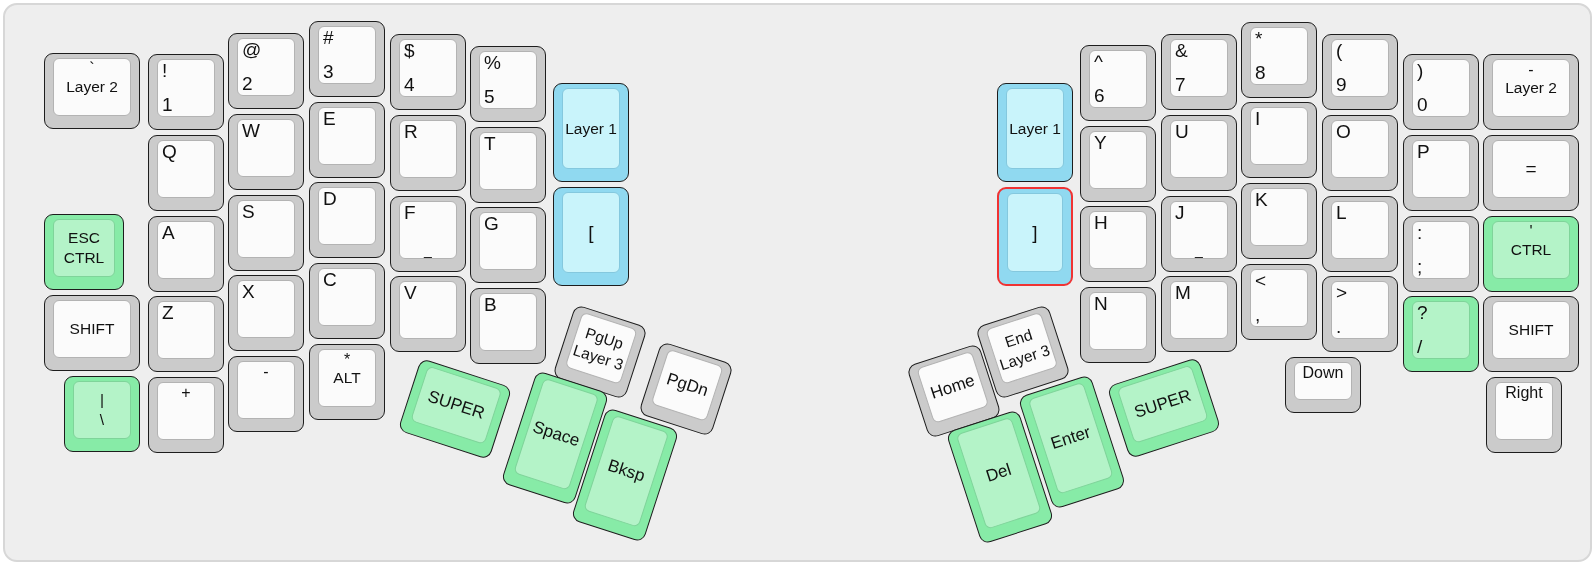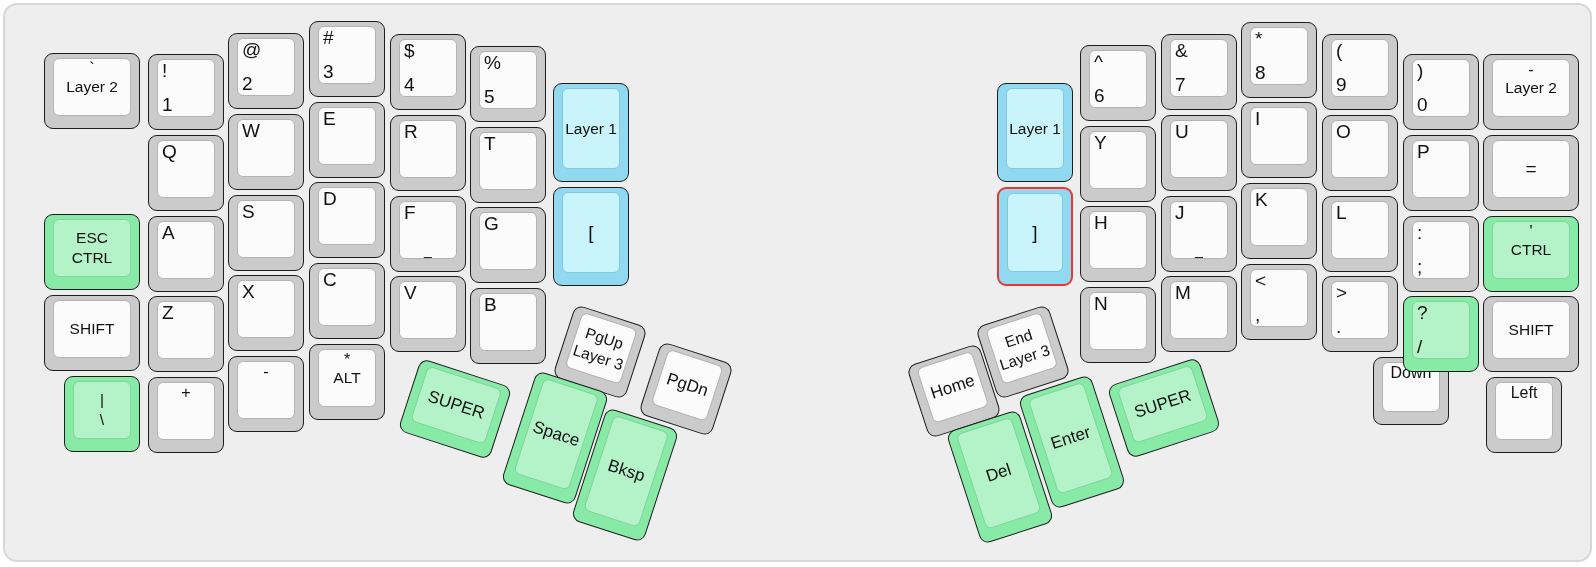--- a/index.html
+++ b/index.html
@@ -31,21 +31,21 @@
 <body>
 
 <div id="stage" style="--page: #ffffff; --panel: #eeeeee; --panel-border: #d7d7d7; --key-border: #1d1d1d; --gray: #cbcbcb; --gray-top: #fbfbfb; --green: #87eba7; --green-top: #b4f3c8; --blue: #90d9f0; --blue-top: #c9f4fb; --highlight: #f03333; --label: #111111;">
   <div id="panel">
       <div class="key gray" style="left: 39px; top: 48px; width: 96px; height: 76px;">
         <div class="cap">
           <span class="lbl tc">`</span>
           <span class="lbl c">Layer 2</span>
         </div>
       </div>
-      <div class="key green" style="left: 39px; top: 209px; width: 96px; height: 76px;">
+      <div class="key green" style="left: 39px; top: 209px; width: 80px; height: 76px;">
         <div class="cap">
           <div class="stack">
             <span>ESC</span>
             <span>CTRL</span>
           </div>
         </div>
       </div>
       <div class="key gray" style="left: 39px; top: 290px; width: 96px; height: 76px;">
         <div class="cap">
           <span class="lbl c">SHIFT</span>
@@ -309,21 +309,21 @@
         <div class="cap">
           <span class="lbl tl">L</span>
         </div>
       </div>
       <div class="key gray" style="left: 1317px; top: 271px; width: 76px; height: 76px;">
         <div class="cap">
           <span class="lbl tl">&gt;</span>
           <span class="lbl bl">.</span>
         </div>
       </div>
-      <div class="key gray" style="left: 1368px; top: 352px; width: 76px; height: 68px;">
+      <div class="key gray" style="left: 1280px; top: 352px; width: 76px; height: 56px;">
         <div class="cap">
           <span class="lbl tc">Down</span>
         </div>
       </div>
       <div class="key gray" style="left: 1398px; top: 49px; width: 76px; height: 76px;">
         <div class="cap">
           <span class="lbl tl">)</span>
           <span class="lbl bl">0</span>
         </div>
       </div>
@@ -361,21 +361,21 @@
           <span class="lbl c">CTRL</span>
         </div>
       </div>
       <div class="key gray" style="left: 1478px; top: 291px; width: 96px; height: 76px;">
         <div class="cap">
           <span class="lbl c">SHIFT</span>
         </div>
       </div>
       <div class="key gray" style="left: 1481px; top: 372px; width: 76px; height: 76px;">
         <div class="cap">
-          <span class="lbl tc">Left</span>
+          <span class="lbl tc">Right</span>
         </div>
       </div>
       <div class="key gray rot" style="left: 911px; top: 348px; width: 76px; height: 76px; transform: rotate(-18deg);">
         <div class="cap">
           <span class="lbl c">Home</span>
         </div>
       </div>
       <div class="key gray rot" style="left: 980px; top: 309px; width: 76px; height: 76px; transform: rotate(-18deg);">
         <div class="cap">
           <div class="stack">

